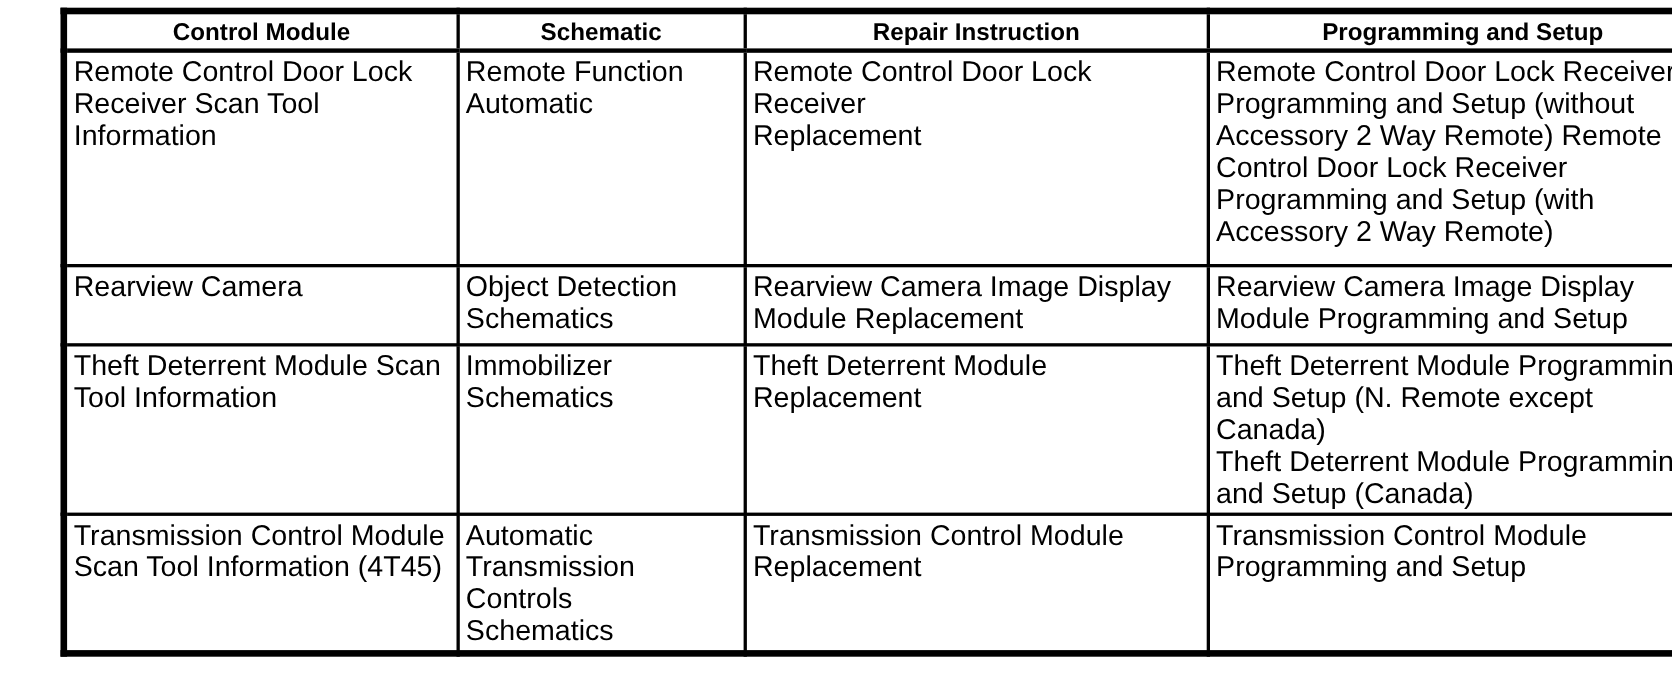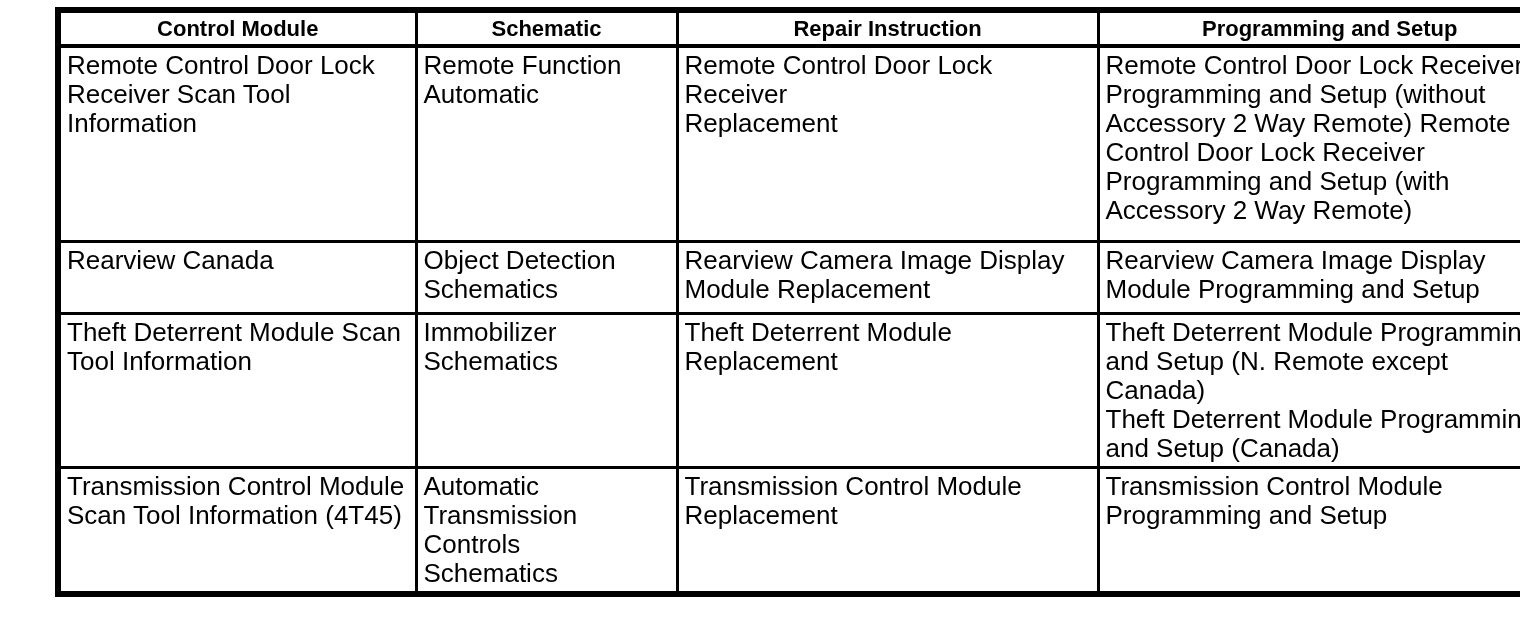--- a/index.html
+++ b/index.html
@@ -87,21 +87,21 @@
         <td>Remote Control Door Lock Receiver
 Replacement</td>
         <td>Remote Control Door Lock Receiver
 Programming and Setup (without
 Accessory 2 Way Remote) Remote
 Control Door Lock Receiver
 Programming and Setup (with
 Accessory 2 Way Remote)</td>
       </tr>
       <tr class="row-2">
-        <td>Rearview Canada</td>
+        <td>Rearview Camera</td>
         <td>Object Detection
 Schematics</td>
         <td>Rearview Camera Image Display
 Module Replacement</td>
         <td>Rearview Camera Image Display
 Module Programming and Setup</td>
       </tr>
       <tr class="row-4">
         <td>Theft Deterrent Module Scan
 Tool Information</td>

